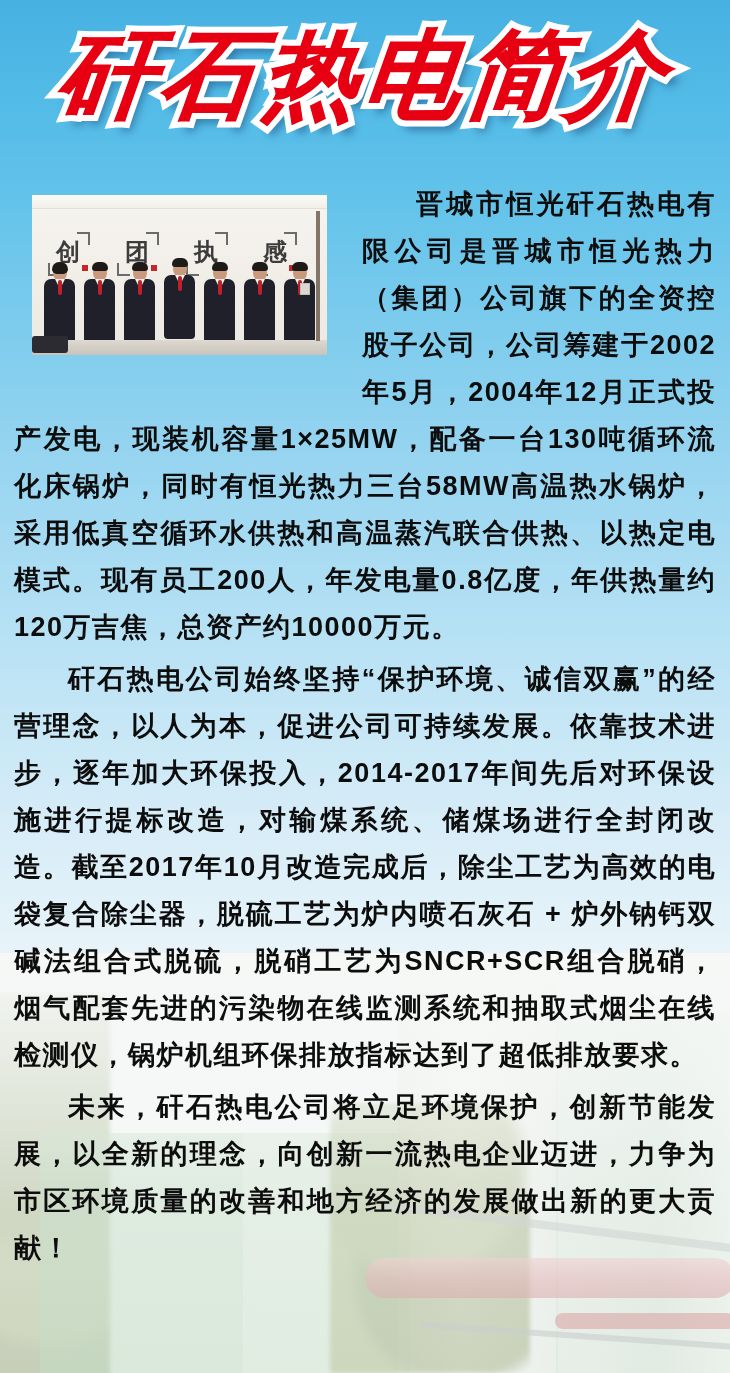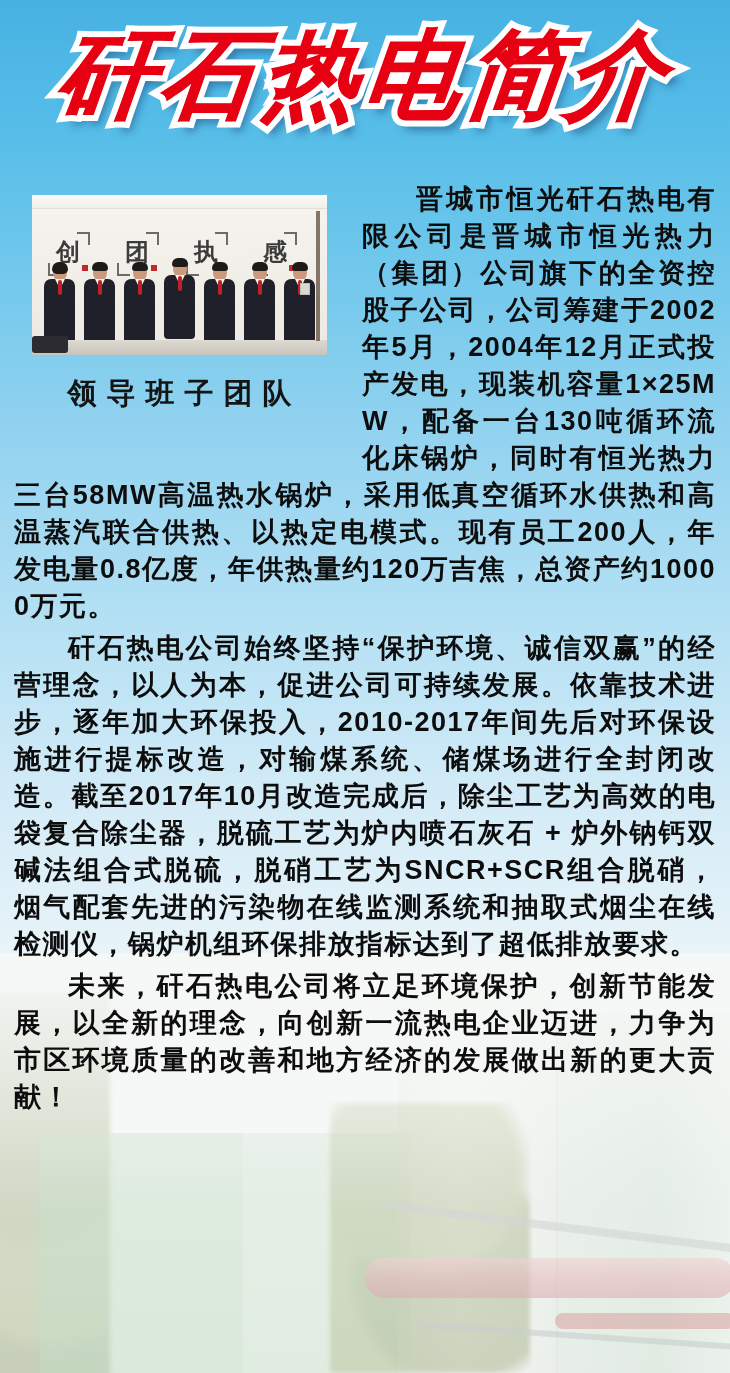--- a/index.html
+++ b/index.html
@@ -56,21 +56,21 @@
     content:attr(data-text);
     position:absolute;left:0;top:0;z-index:-1;color:#fff;
     -webkit-text-stroke:13px #fff;
     text-shadow:7px 10px 9px rgba(22,66,115,.55);
   }
 
   
   .content{position:absolute;top:181px;left:0;right:0;z-index:2;padding:0 14px;}
   .content p{
     margin:0 0 5px 0;
-    font-size:27px;line-height:37px;font-weight:700;color:#0d0d0d;
+    font-size:27px;line-height:47px;font-weight:700;color:#0d0d0d;
     text-align:justify;text-indent:2em;letter-spacing:1.5px;word-break:break-all;
   }
 
   
   figure.team{float:left;width:295px;margin:14px 35px 36px 18px;padding:0;}
   .photo{position:relative;width:295px;height:160px;overflow:hidden;
      background:linear-gradient(180deg,#f6f4ef 0%,#f1eee8 55%,#ece9e2 100%);}
   .ceiling{position:absolute;top:0;left:0;right:0;height:13px;
      background:linear-gradient(180deg,#fcfbf8,#f2efe9);border-bottom:1px solid #e3dfd6;}
   .floor{position:absolute;bottom:0;left:0;right:0;height:15px;
@@ -187,21 +187,20 @@
             <div class="person">
               <div class="head"></div>
               <div class="torso"></div>
             </div>
           </div>
         <div class="floor"></div>
         <div class="chair"></div>
         <div class="door-strip"></div>
         <div class="wall-switch"></div>
       </div>
-      <figcaption class="caption">领导班子团队</figcaption>
     </figure>
 
     <p>晋城市恒光矸石热电有限公司是晋城市恒光热力（集团）公司旗下的全资控股子公司，公司筹建于2002年5月，2004年12月正式投产发电，现装机容量1×25MW，配备一台130吨循环流化床锅炉，同时有恒光热力三台58MW高温热水锅炉，采用低真空循环水供热和高温蒸汽联合供热、以热定电模式。现有员工200人，年发电量0.8亿度，年供热量约120万吉焦，总资产约10000万元。</p>
-    <p>矸石热电公司始终坚持“保护环境、诚信双赢”的经营理念，以人为本，促进公司可持续发展。依靠技术进步，逐年加大环保投入，2010-2017年间先后对环保设施进行提标改造，对输煤系统、储煤场进行全封闭改造。截至2017年10月改造完成后，除尘工艺为高效的电袋复合除尘器，脱硫工艺为炉内喷石灰石 + 炉外钠钙双碱法组合式脱硫，脱硝工艺为SNCR+SCR组合脱硝，烟气配套先进的污染物在线监测系统和抽取式烟尘在线检测仪，锅炉机组环保排放指标达到了超低排放要求。</p>
+    <p>矸石热电公司始终坚持“保护环境、诚信双赢”的经营理念，以人为本，促进公司可持续发展。依靠技术进步，逐年加大环保投入，2014-2017年间先后对环保设施进行提标改造，对输煤系统、储煤场进行全封闭改造。截至2017年10月改造完成后，除尘工艺为高效的电袋复合除尘器，脱硫工艺为炉内喷石灰石 + 炉外钠钙双碱法组合式脱硫，脱硝工艺为SNCR+SCR组合脱硝，烟气配套先进的污染物在线监测系统和抽取式烟尘在线检测仪，锅炉机组环保排放指标达到了超低排放要求。</p>
     <p>未来，矸石热电公司将立足环境保护，创新节能发展，以全新的理念，向创新一流热电企业迈进，力争为市区环境质量的改善和地方经济的发展做出新的更大贡献！</p>
   </div>
 
 </div>
 
 </body></html>

